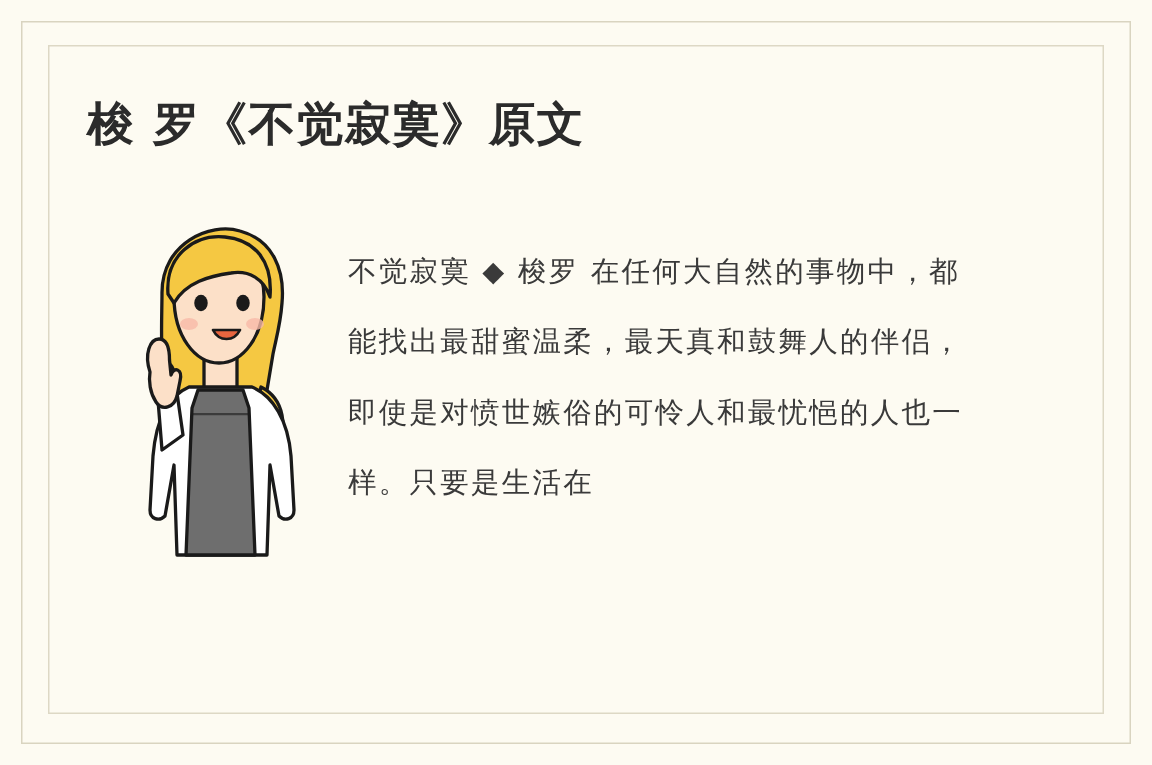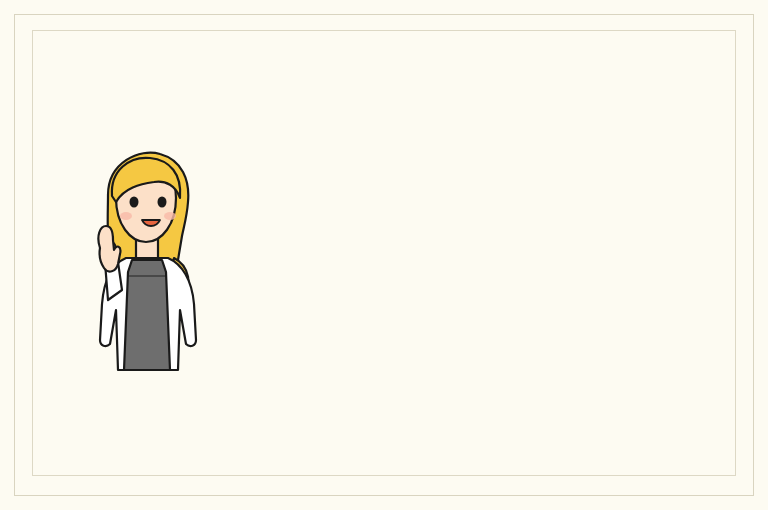--- a/index.html
+++ b/index.html
@@ -74,20 +74,21 @@
   }
 </style>
 </head>
 <body>
 
 <div class="page">
 
   <div class="frame-outer"></div>
   <div class="frame-inner"></div>
 
+  <div class="title">梭 罗《不觉寂寞》原文</div>
 
   <div class="illustration">
     <svg width="140" height="240" viewBox="0 0 140 240" xmlns="http://www.w3.org/2000/svg">
 
       <path d="M30 55 C30 22, 62 8, 82 14 C104 20, 112 40, 110 62 C109 76, 106 86, 104 96 L100 120 L96 150 C95 162, 88 166, 84 160 L80 140 L34 120 C28 100, 30 75, 30 55 Z" fill="#f5c842" stroke="#1a1a1a" stroke-width="2.2" stroke-linejoin="round"></path>
 
       <path d="M96 118 C112 126, 114 146, 106 160 C100 170, 90 168, 88 158 C86 146, 92 134, 96 118 Z" fill="#f5c842" stroke="#1a1a1a" stroke-width="2.2" stroke-linejoin="round"></path>
 
       <rect x="58" y="96" width="22" height="24" fill="#fce0c8" stroke="#1a1a1a" stroke-width="2.2"></rect>
 
@@ -107,14 +108,20 @@
 
       <path d="M54 120 L84 120 L88 132 L92 230 L46 230 L50 132 Z" fill="#6e6e6e" stroke="#1a1a1a" stroke-width="2.2" stroke-linejoin="round"></path>
       <path d="M50 136 L88 136" stroke="#1a1a1a" stroke-width="1.5" opacity="0.6"></path>
 
       <path d="M30 160 L26 110 C25 100, 36 98, 38 108 L44 150 Z" fill="#ffffff" stroke="#1a1a1a" stroke-width="2.2" stroke-linejoin="round"></path>
 
       <path d="M22 108 C18 96, 22 86, 28 86 C33 86, 35 92, 35 100 L36 110 C38 104, 44 106, 42 114 L40 124 C38 132, 30 134, 26 128 C22 122, 21 114, 22 108 Z" fill="#fce0c8" stroke="#1a1a1a" stroke-width="2.2" stroke-linejoin="round"></path>
     </svg>
   </div>
 
+  <div class="body-text">
+    <span>不觉寂寞</span>
+    <span class="diamond-sep">◆</span>
+    <span>梭罗</span>
+    <span>在任何大自然的事物中，都能找出最甜蜜温柔，最天真和鼓舞人的伴侣，即使是对愤世嫉俗的可怜人和最忧悒的人也一样。只要是生活在</span>
+  </div>
 
 </div>
 
 </body></html>

